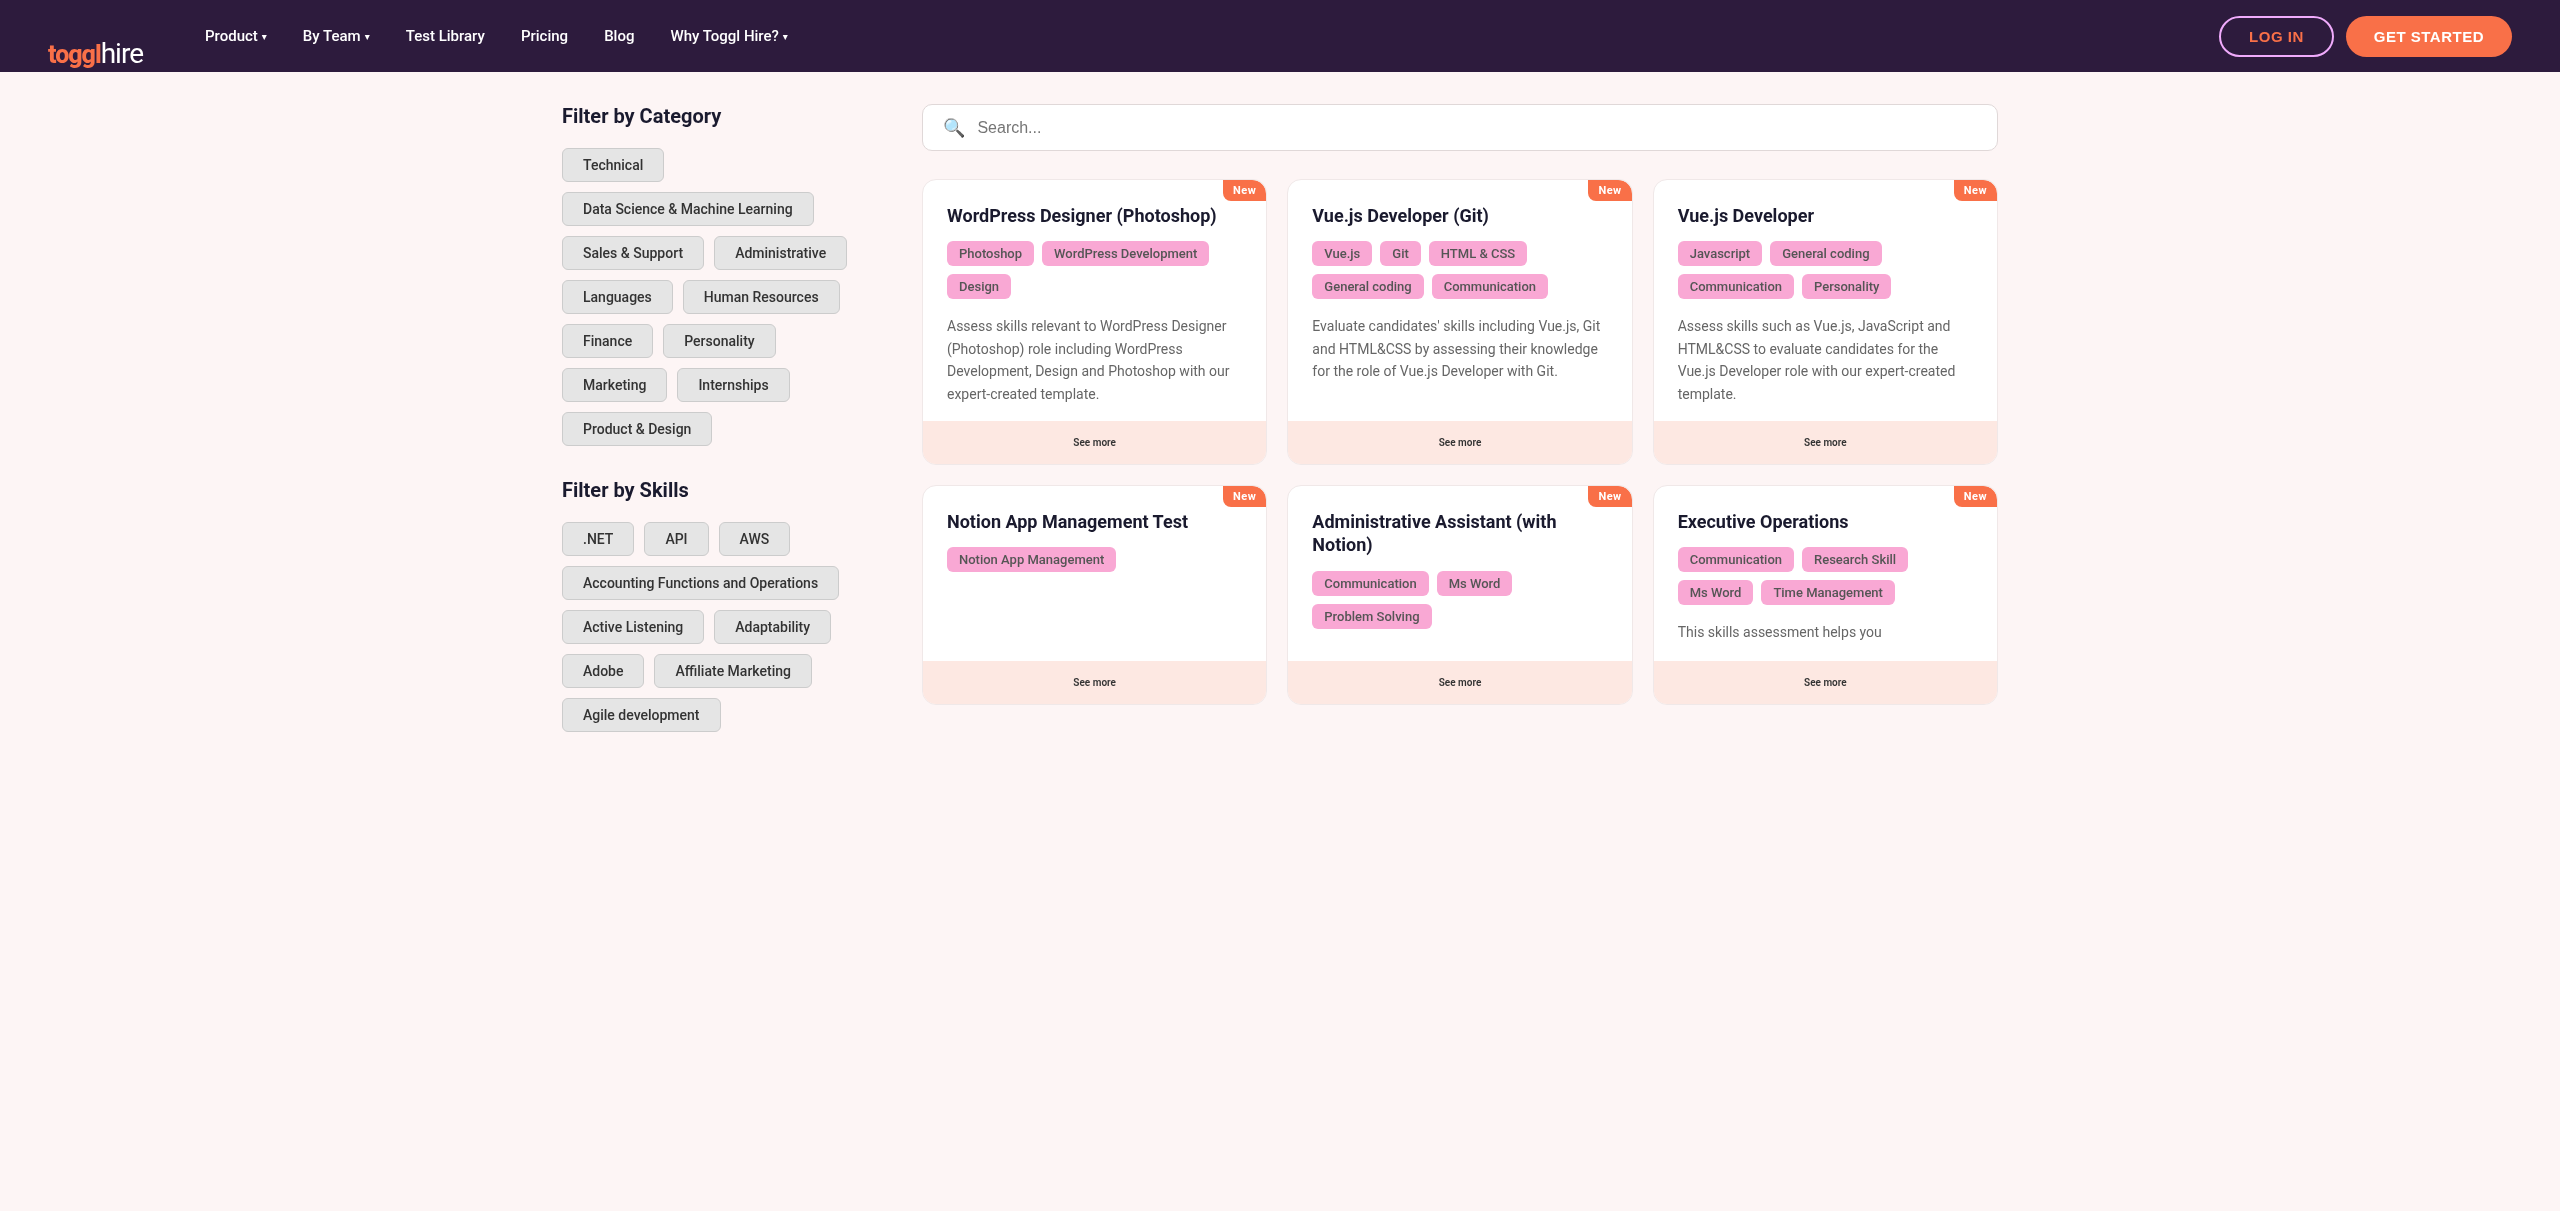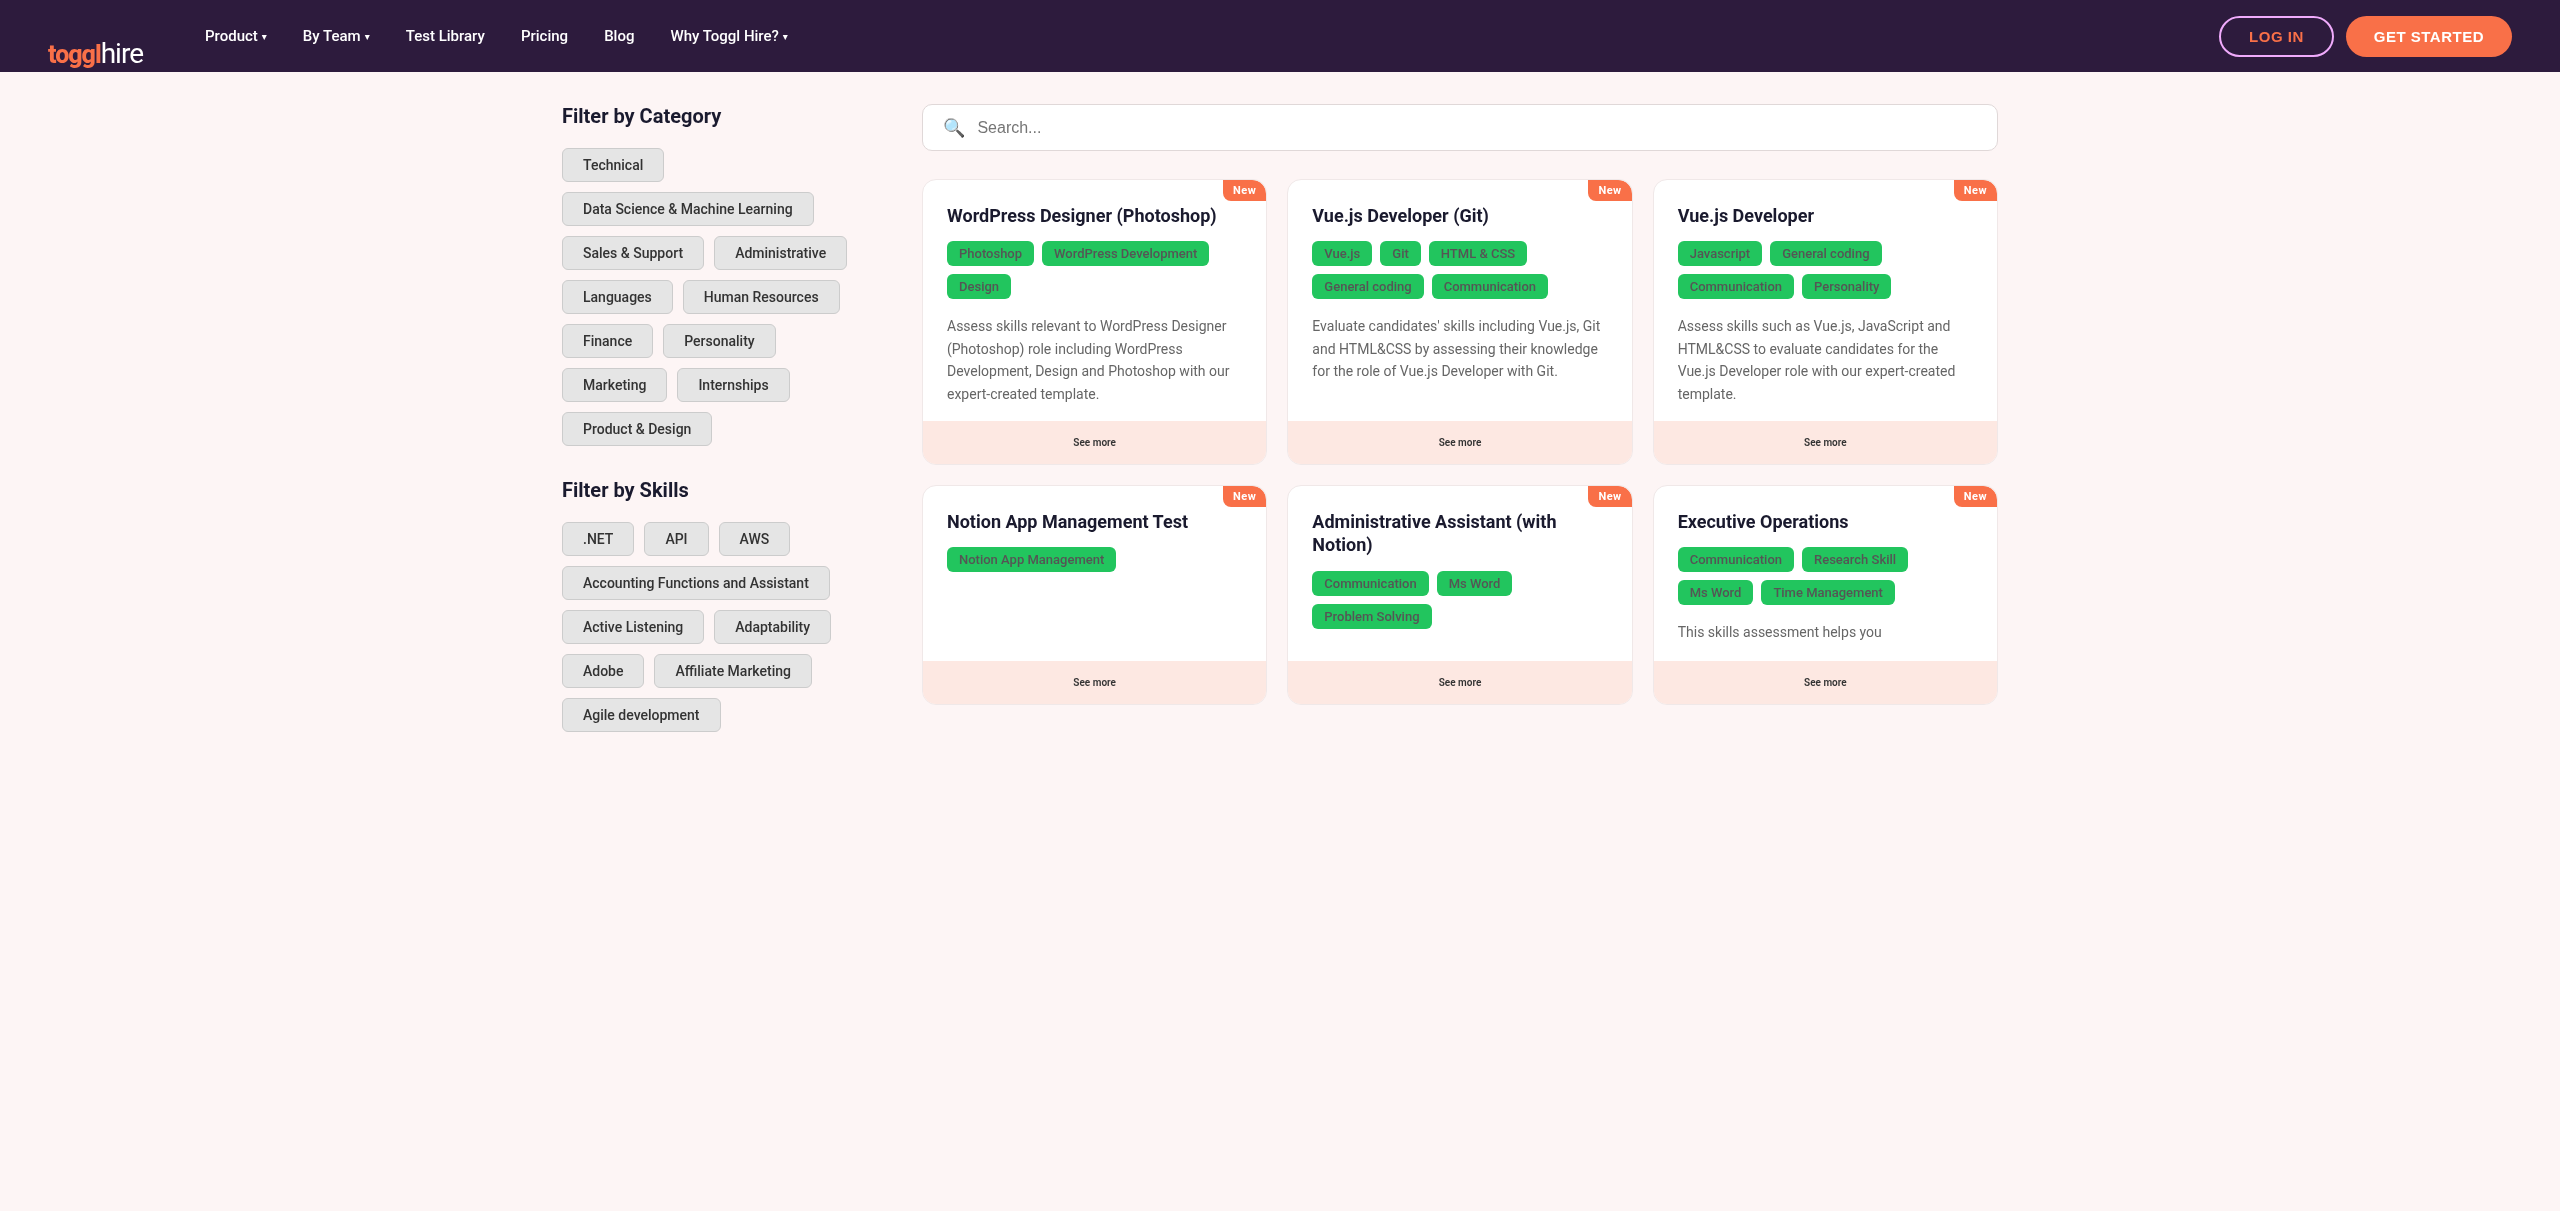--- a/index.html
+++ b/index.html
@@ -186,21 +186,21 @@
       margin-bottom: 14px;
       line-height: 1.3;
     }
     .card-tags {
       display: flex;
       flex-wrap: wrap;
       gap: 8px;
       margin-bottom: 16px;
     }
     .card-tag {
-      background: #22c55e;
+      background: #f9a8d4;
       color: #555;
       border-radius: 6px;
       padding: 5px 12px;
       font-size: 13px;
       font-weight: 500;
     }
     .card-desc {
       font-size: 14px;
       color: #666;
       line-height: 1.6;
@@ -282,21 +282,21 @@
         <span class="filter-tag">Marketing</span>
         <span class="filter-tag">Internships</span>
         <span class="filter-tag">Product &amp; Design</span>
       </div>
 
     <h2 class="sidebar-section-title">Filter by Skills</h2>
     <div class="filter-tags skills-scroll" id="skills-tags-container">
         <span class="filter-tag">.NET</span>
         <span class="filter-tag">API</span>
         <span class="filter-tag">AWS</span>
-        <span class="filter-tag">Accounting Functions and Assistant</span>
+        <span class="filter-tag">Accounting Functions and Operations</span>
         <span class="filter-tag">Active Listening</span>
         <span class="filter-tag">Adaptability</span>
         <span class="filter-tag">Adobe</span>
         <span class="filter-tag">Affiliate Marketing</span>
         <span class="filter-tag">Agile development</span>
       </div>
   </aside>
 
   <main class="main-content">
 

